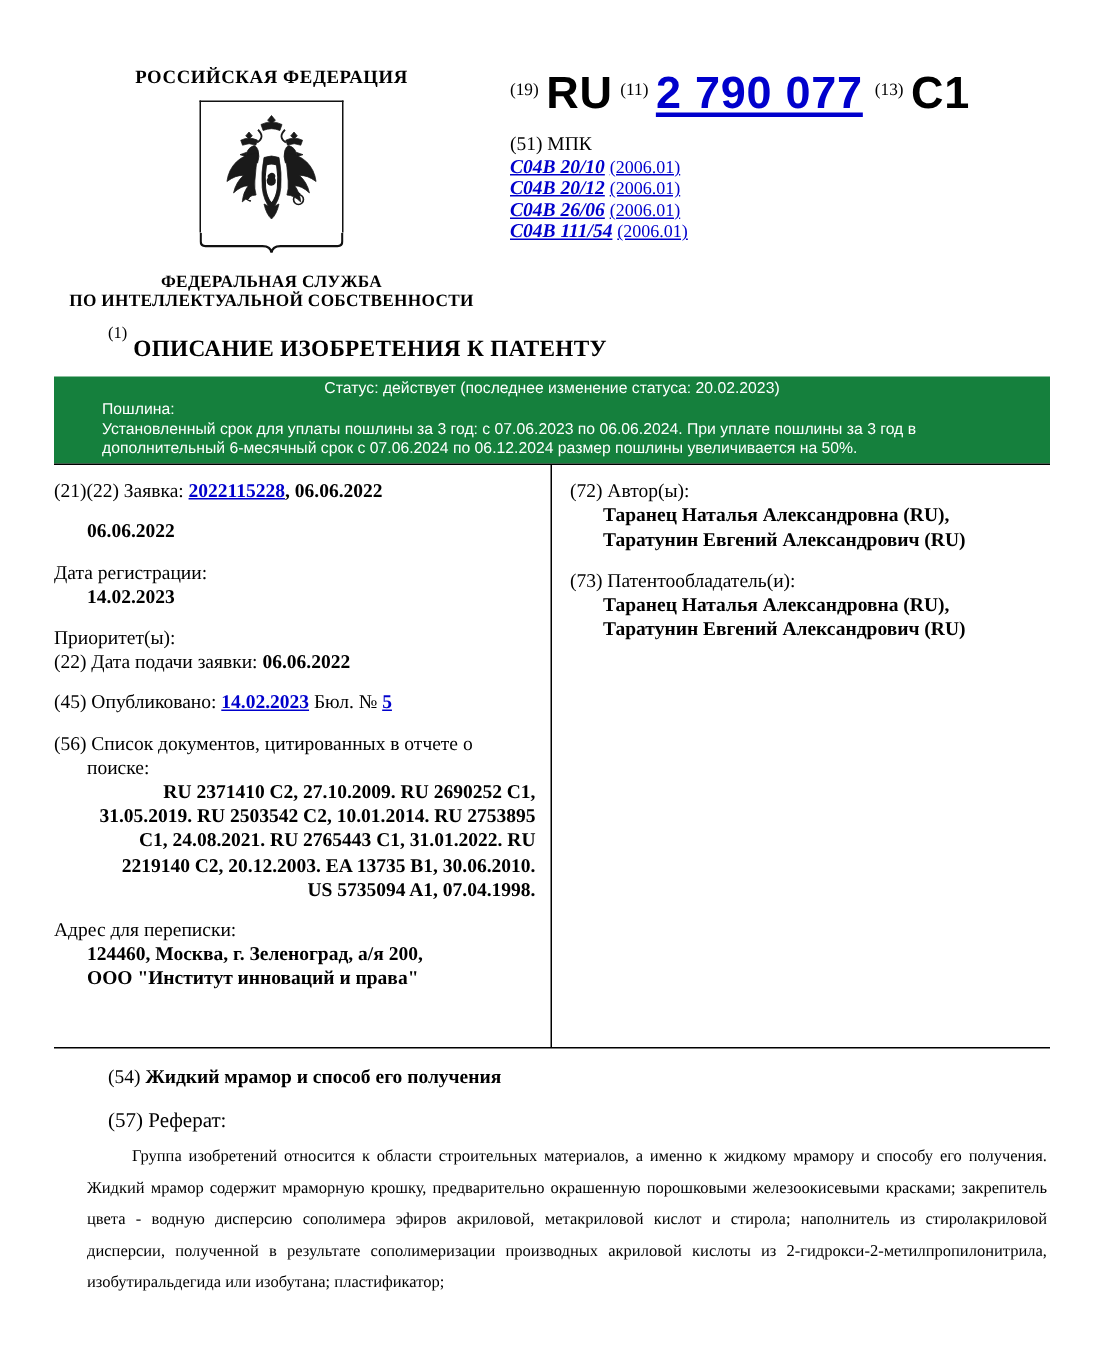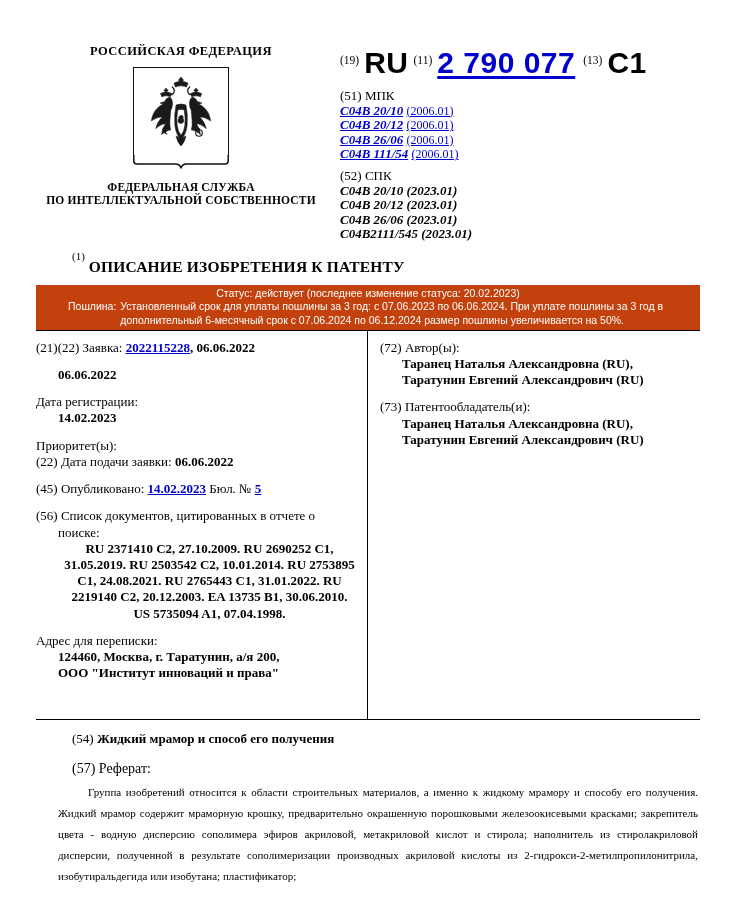--- a/index.html
+++ b/index.html
@@ -146,36 +146,37 @@
   }
   .doc-title .t {
     font-weight: bold;
     font-size: 15.5px;
     letter-spacing: 0.2px;
   }
 
   
   .status-banner {
     margin-top: 9px;
-    background: #c2410c;
+    background: #15803d;
     color: #ffffff;
     font-family: "Liberation Sans", sans-serif;
     font-size: 10.5px;
     line-height: 13.2px;
     padding: 2px 4px 3px 4px;
     box-sizing: border-box;
   }
   .status-line { text-align: center; }
   .fee-block {
     display: flex;
     justify-content: center;
   }
   .fee-inner {
     display: flex;
     max-width: 600px;
+    flex-direction: column;
   }
   .fee-label { flex: 0 0 auto; padding-right: 4px; }
   .fee-text { flex: 1 1 auto; }
 
   
   .biblio {
     margin-top: 0;
     border-top: 1.6px solid #000;
     border-bottom: 1.6px solid #000;
     display: flex;
@@ -203,21 +204,21 @@
   .hang { padding-left: 22px; text-indent: -22px; }
   .b { font-weight: bold; }
   .lnk {
     color: #0000cc;
     font-weight: bold;
     text-decoration: underline;
   }
   .cite-body {
     padding-left: 26px;
     font-weight: bold;
-    text-align: center;
+    text-align: right;
   }
 
   
   .inv-title {
     margin-top: 11px;
     font-size: 13px;
     font-weight: bold;
     padding-left: 22px;
     text-indent: -22px;
     margin-left: 36px;
@@ -329,27 +330,20 @@
         <div class="ipc-row">
           <span class="ipc-code">C04B 26/06</span>
           <span class="ipc-ver">(2006.01)</span>
         </div>
         <div class="ipc-row">
           <span class="ipc-code">C04B 111/54</span>
           <span class="ipc-ver">(2006.01)</span>
         </div>
       </div>
 
-      <div class="cpc-block">
-        <div class="ipc-title">(52) СПК</div>
-        <div class="cpc-row">C04B 20/10 (2023.01)</div>
-        <div class="cpc-row">C04B 20/12 (2023.01)</div>
-        <div class="cpc-row">C04B 26/06 (2023.01)</div>
-        <div class="cpc-row">C04B2111/545 (2023.01)</div>
-      </div>
     </div>
   </div>
 
   <div class="doc-title">
     <span class="sup12">(1)</span>
     <span class="t">ОПИСАНИЕ ИЗОБРЕТЕНИЯ К ПАТЕНТУ</span>
   </div>
 
   <div class="status-banner">
     <div class="status-line">Статус: действует (последнее изменение статуса: 20.02.2023)</div>
@@ -394,21 +388,21 @@
         <span class="lnk">5</span>
       </div>
 
       <div class="fld">
         <div class="hang">(56) Список документов, цитированных в отчете о поиске:</div>
         <div class="cite-body">RU 2371410 C2, 27.10.2009. RU 2690252 C1, 31.05.2019. RU 2503542 C2, 10.01.2014. RU 2753895 C1, 24.08.2021. RU 2765443 C1, 31.01.2022. RU 2219140 C2, 20.12.2003. EA 13735 B1, 30.06.2010. US 5735094 A1, 07.04.1998.</div>
       </div>
 
       <div class="fld">
         <div>Адрес для переписки:</div>
-        <div class="ind b">124460, Москва, г. Таратунин, а/я 200,</div>
+        <div class="ind b">124460, Москва, г. Зеленоград, а/я 200,</div>
         <div class="ind b">ООО "Институт инноваций и права"</div>
       </div>
 
     </div>
 
     <div class="biblio-right">
 
       <div class="fld">
         <div>(72) Автор(ы):</div>
         <div class="ind b">Таранец Наталья Александровна (RU),</div>

